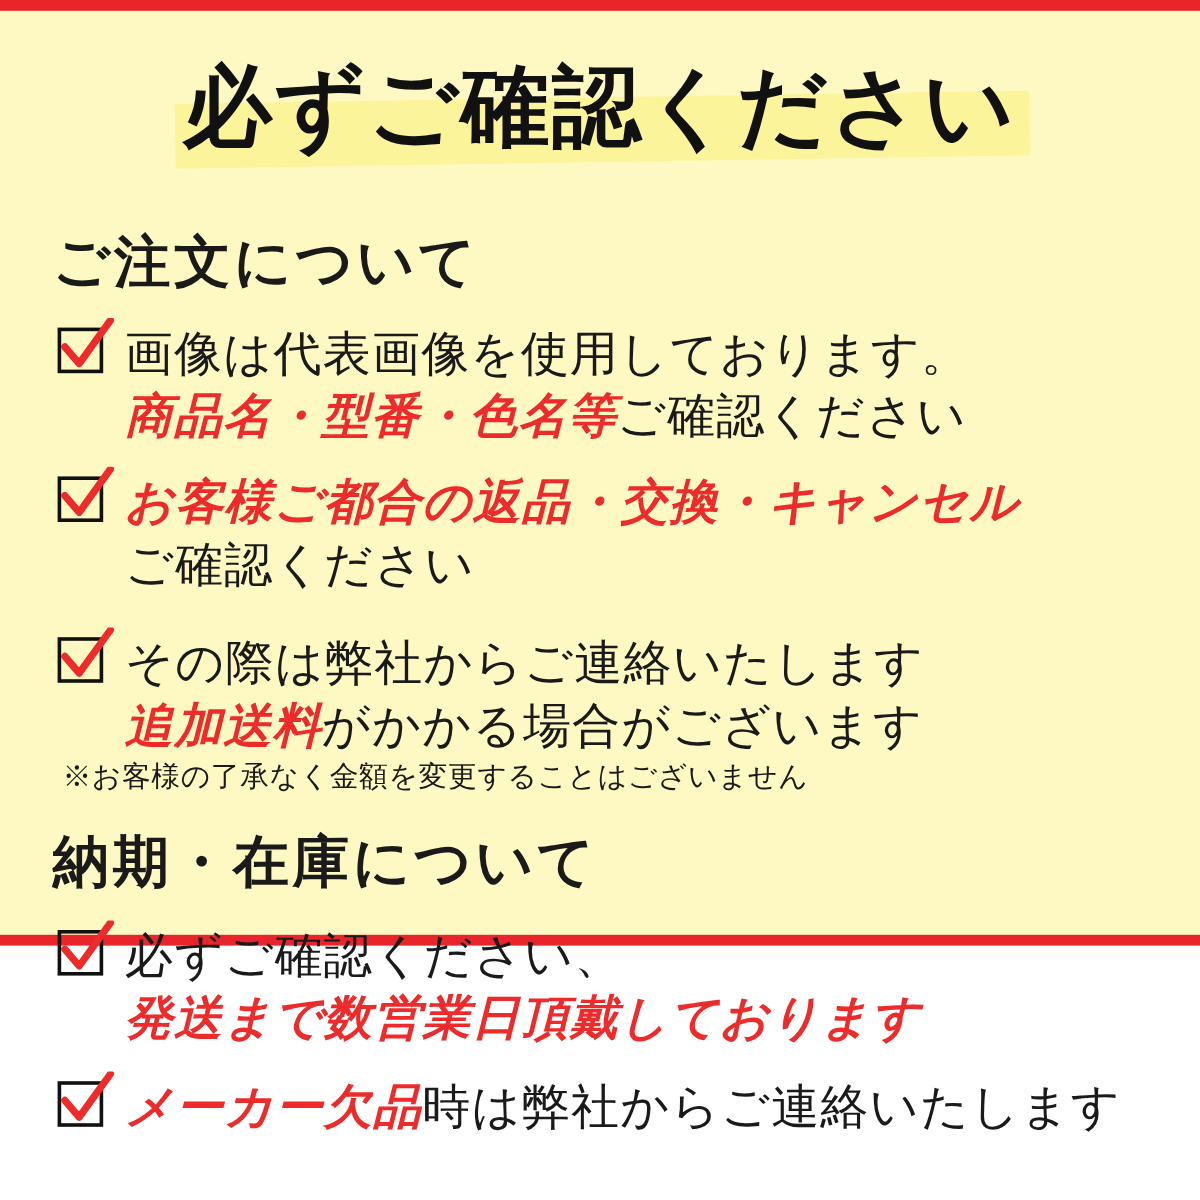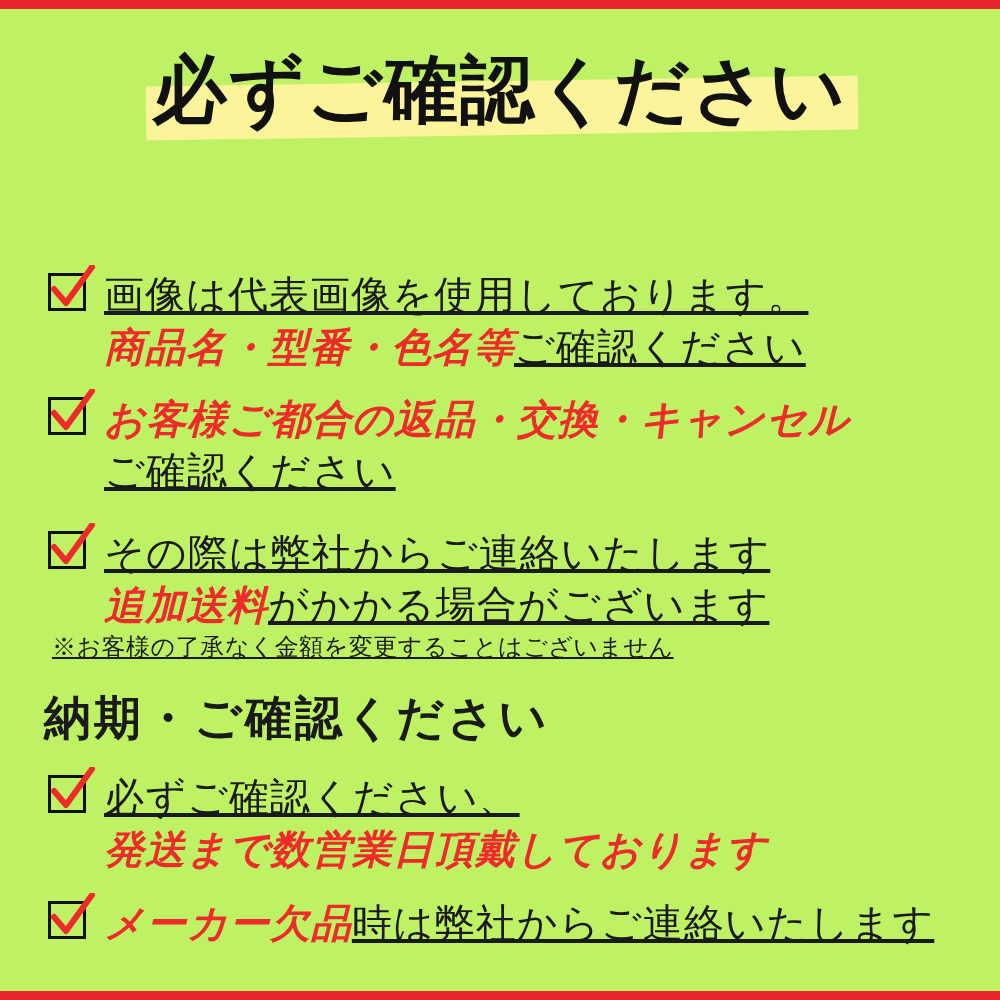--- a/index.html
+++ b/index.html
@@ -10,25 +10,25 @@
     width: 1000px;
     height: 1000px;
     background: #ffffff;
     font-family: "DejaVu Sans", "Liberation Sans", sans-serif;
     overflow: hidden;
   }
 
   .page {
     position: relative;
     width: 1000px;
-    height: 1000px;
+    height: 788px;
     box-sizing: border-box;
     border-top: 9px solid #e8252a;
     border-bottom: 9px solid #e8252a;
-    background: #bef264;
+    background: #fef9c3;
   }
 
   
   .title-wrap {
     position: absolute;
     top: 34px;
     left: 0;
     width: 1000px;
     text-align: center;
   }
@@ -102,39 +102,40 @@
     white-space: nowrap;
     font-family: "DejaVu Serif", "Liberation Serif", serif;
   }
   .line.sub {
     font-size: 24px;
     letter-spacing: 0.5px;
     line-height: 1.4;
     margin-left: -52px;
   }
   .red { color: #ee2b2b; font-weight: bold; font-style: italic; }
-  .black { color: #1a1a1a; text-decoration: underline; }
+  .black { color: #1a1a1a; }
 
   
   #item-1 { top: 260px; }
   #item-2 { top: 384px; }
   #item-3 { top: 518px; }
   #item-4 { top: 762px; }
   #item-5 { top: 888px; }
 </style>
 </head>
 <body>
 
 <div class="page">
 
   <div class="title-wrap">
     <div class="title-highlight"></div>
     <div class="title-text">必ずご確認ください</div>
   </div>
 
+  <div class="section-heading" id="heading-order">ご注文について</div>
 
   <div class="item" id="item-1">
     <span class="check">
       <svg viewBox="0 0 48 48" aria-hidden="true">
         <path d="M6 24 L18 38 L44 2" fill="none" stroke="#ee2b2b" stroke-width="6" stroke-linecap="round" stroke-linejoin="round"></path>
       </svg>
     </span>
     <div class="lines">
       <div class="line black">画像は代表画像を使用しております。</div>
       <div class="line">
@@ -163,21 +164,21 @@
     </span>
     <div class="lines">
       <div class="line black">その際は弊社からご連絡いたします</div>
       <div class="line">
         <span class="red">追加送料</span><span class="black">がかかる場合がございます</span>
       </div>
       <div class="line sub black">※お客様の了承なく金額を変更することはございません</div>
     </div>
   </div>
 
-  <div class="section-heading" id="heading-delivery">納期・ご確認ください</div>
+  <div class="section-heading" id="heading-delivery">納期・在庫について</div>
 
   <div class="item" id="item-4">
     <span class="check">
       <svg viewBox="0 0 48 48" aria-hidden="true">
         <path d="M6 24 L18 38 L44 2" fill="none" stroke="#ee2b2b" stroke-width="6" stroke-linecap="round" stroke-linejoin="round"></path>
       </svg>
     </span>
     <div class="lines">
       <div class="line black">必ずご確認ください、</div>
       <div class="line red">発送まで数営業日頂戴しております</div>

